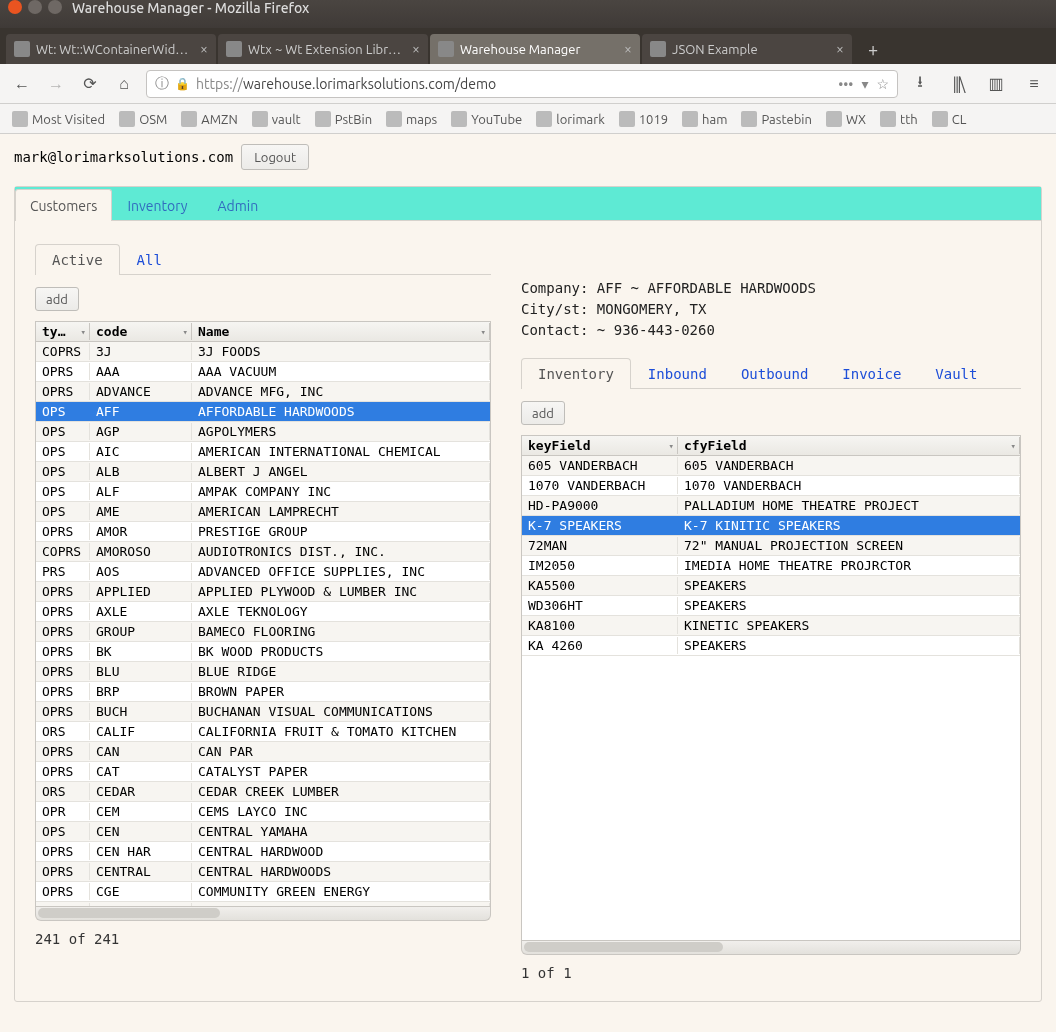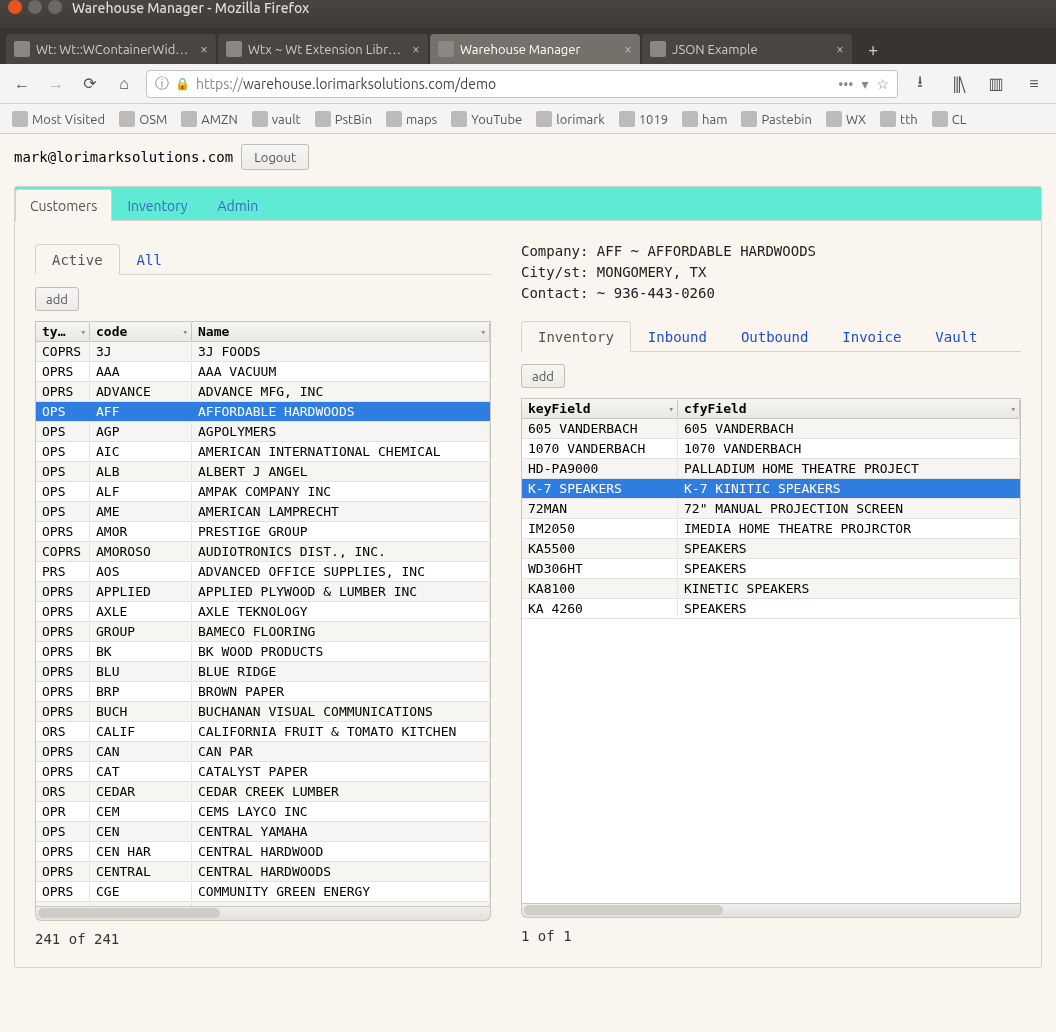--- a/index.html
+++ b/index.html
@@ -271,20 +271,21 @@
     margin-top: 10px;
   }
 
   .company-info {
     font-family: "DejaVu Sans Mono","Courier New",monospace;
     font-size:14px;
     color:#222;
     line-height: 1.5;
     margin-bottom: 14px;
     white-space:nowrap;
+    margin-top:37px;
   }
 
   .scrollhint {
     height: 14px;
     background: linear-gradient(#f1efec,#e3e1dc);
     border:1px solid #c9c6c1;
     border-top:none;
     border-radius: 0 0 6px 6px;
     position:relative;
   }

